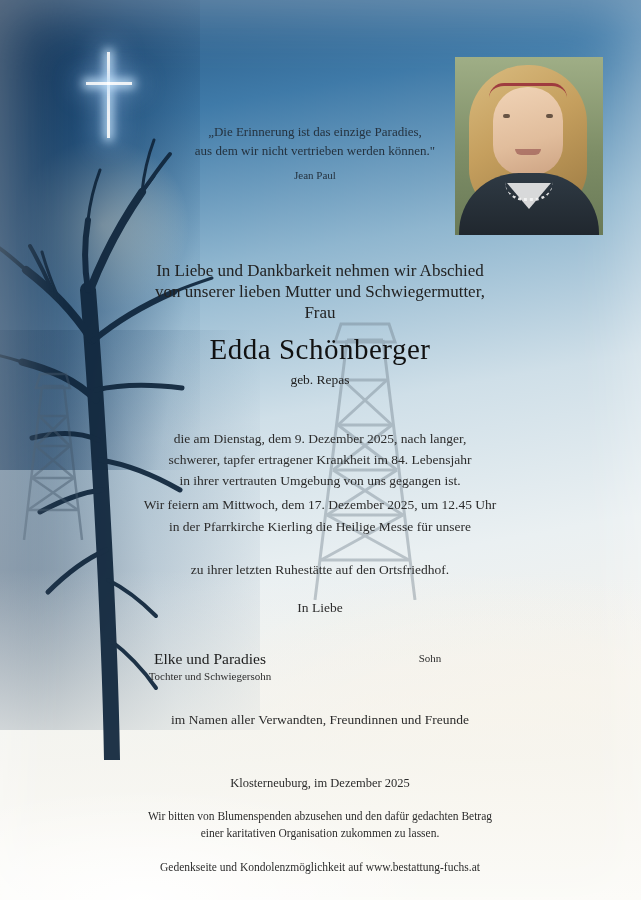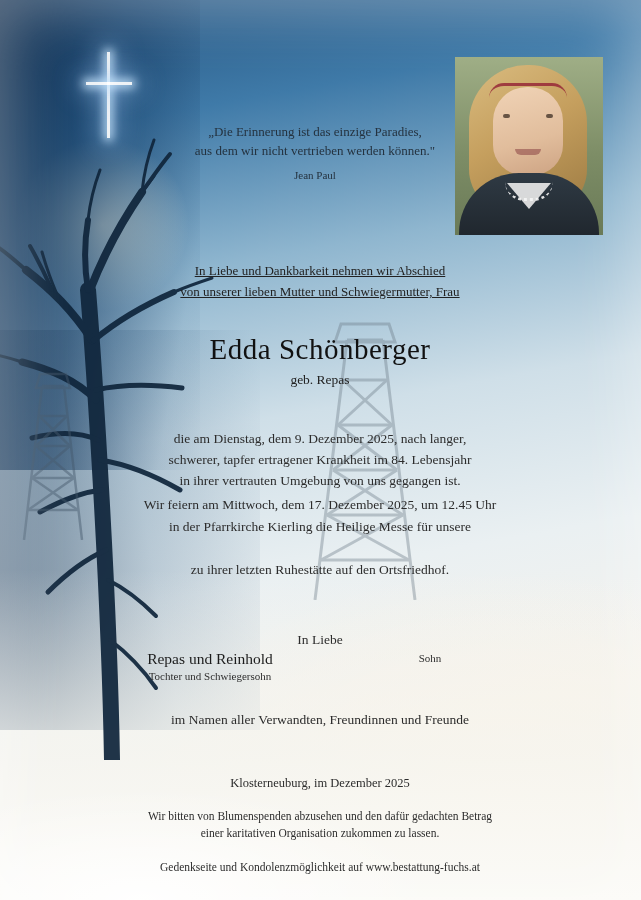--- a/index.html
+++ b/index.html
@@ -178,24 +178,23 @@
   }
   .quote .author {
     display: block;
     margin-top: 6px;
     font-size: 11px;
   }
   .intro {
     position: absolute;
     left: 150px; top: 260px;
     width: 340px;
-    font-size: 13px;
+    font-size: 17px;
     line-height: 21px;
     color: #222;
-    text-decoration: underline;
   }
   .name {
     position: absolute;
     left: 120px; top: 333px;
     width: 400px;
     font-size: 29px;
     letter-spacing: 0.5px;
     color: #111;
     font-family: Liberation Serif, serif;
   }
@@ -218,21 +217,20 @@
     left: 100px; top: 494px;
     width: 440px;
     font-size: 13.5px;
     line-height: 21.5px;
   }
   .inliebe {
     position: absolute;
     left: 220px; top: 600px;
     width: 200px;
     font-size: 13.5px;
-    margin-top: 32px;
   }
   .survivors {
     position: absolute;
     left: 120px; top: 650px;
     width: 400px;
     display: flex;
     justify-content: space-between;
   }
   .survivor { width: 180px; }
   .survivor .s-name { font-size: 15.5px; color: #1c1c1c; }
@@ -359,21 +357,21 @@
       <span>Wir feiern am Mittwoch, dem 17. Dezember 2025, um 12.45 Uhr</span><br>
       <span>in der Pfarrkirche Kierling die Heilige Messe für unsere</span><br>
       <br>
       <span>zu ihrer letzten Ruhestätte auf den Ortsfriedhof.</span>
     </div>
 
     <div class="inliebe">In Liebe</div>
 
     <div class="survivors">
       <div class="survivor">
-        <div class="s-name">Repas und Reinhold</div>
+        <div class="s-name">Elke und Paradies</div>
         <div class="s-rel">Tochter und Schwiegersohn</div>
       </div>
       <div class="survivor">
         <div class="s-rel">Sohn</div>
       </div>
     </div>
 
     <div class="relatives">im Namen aller Verwandten, Freundinnen und Freunde</div>
 
     <div class="place">Klosterneuburg, im Dezember 2025</div>

